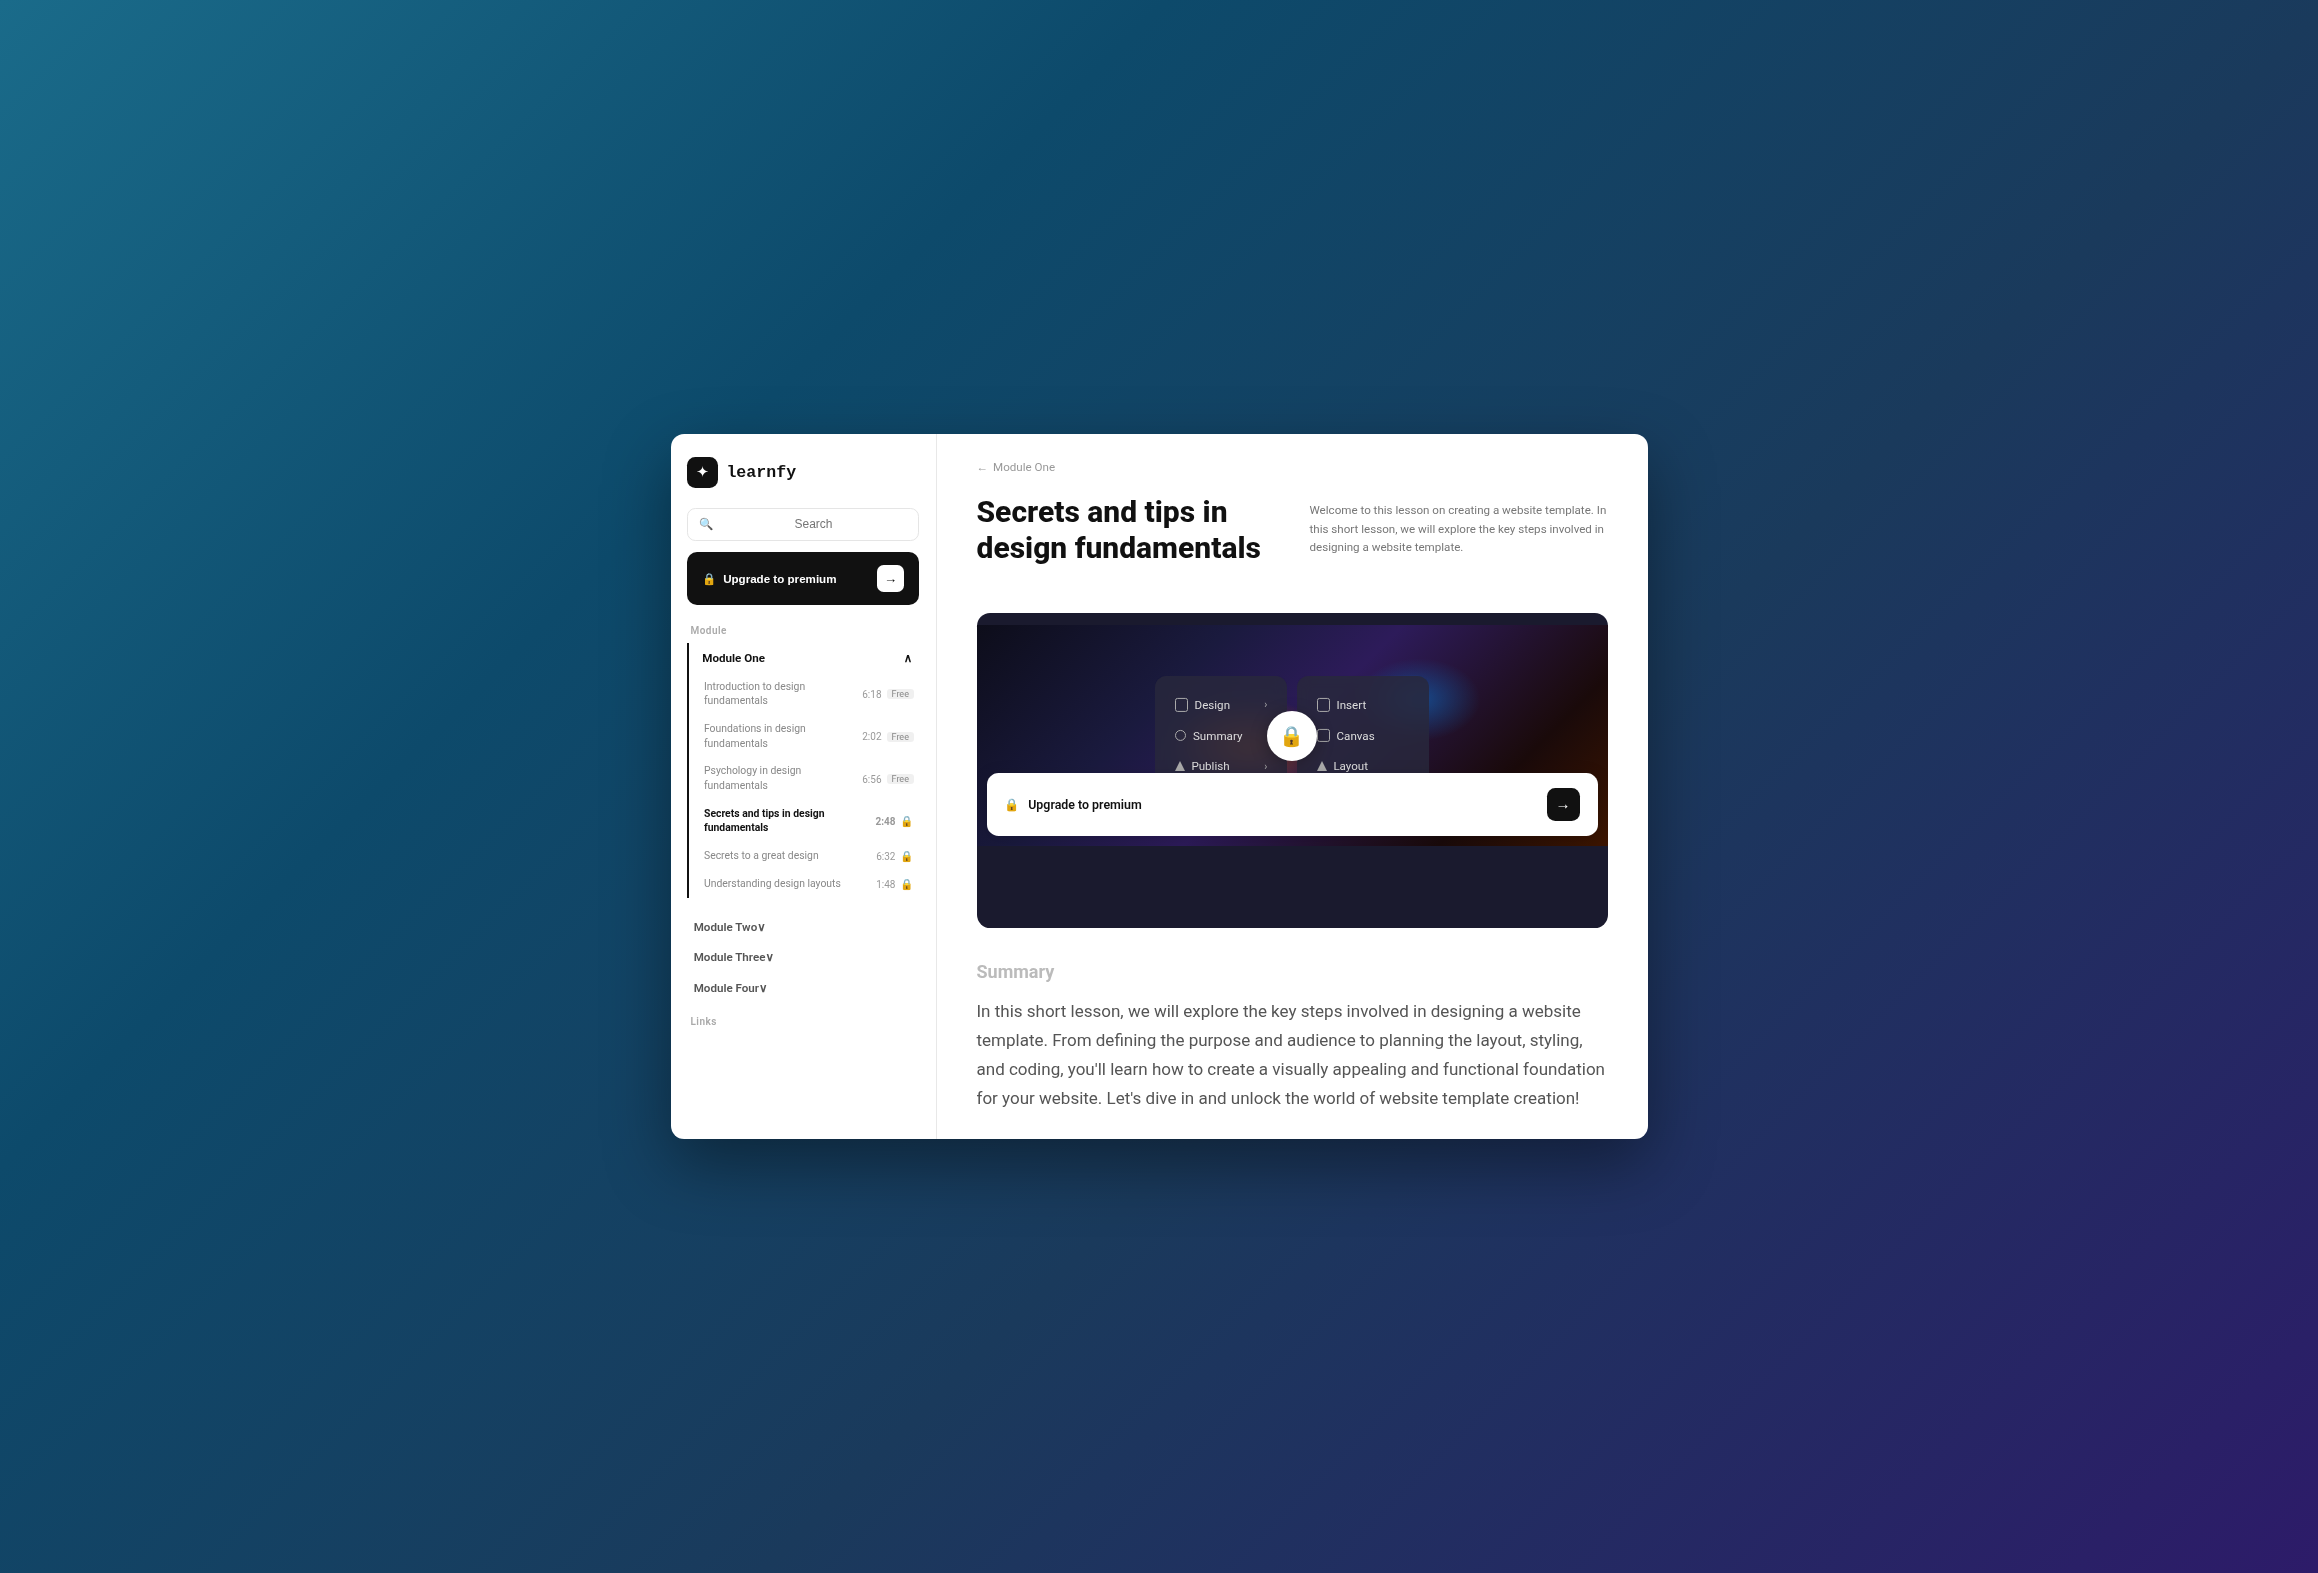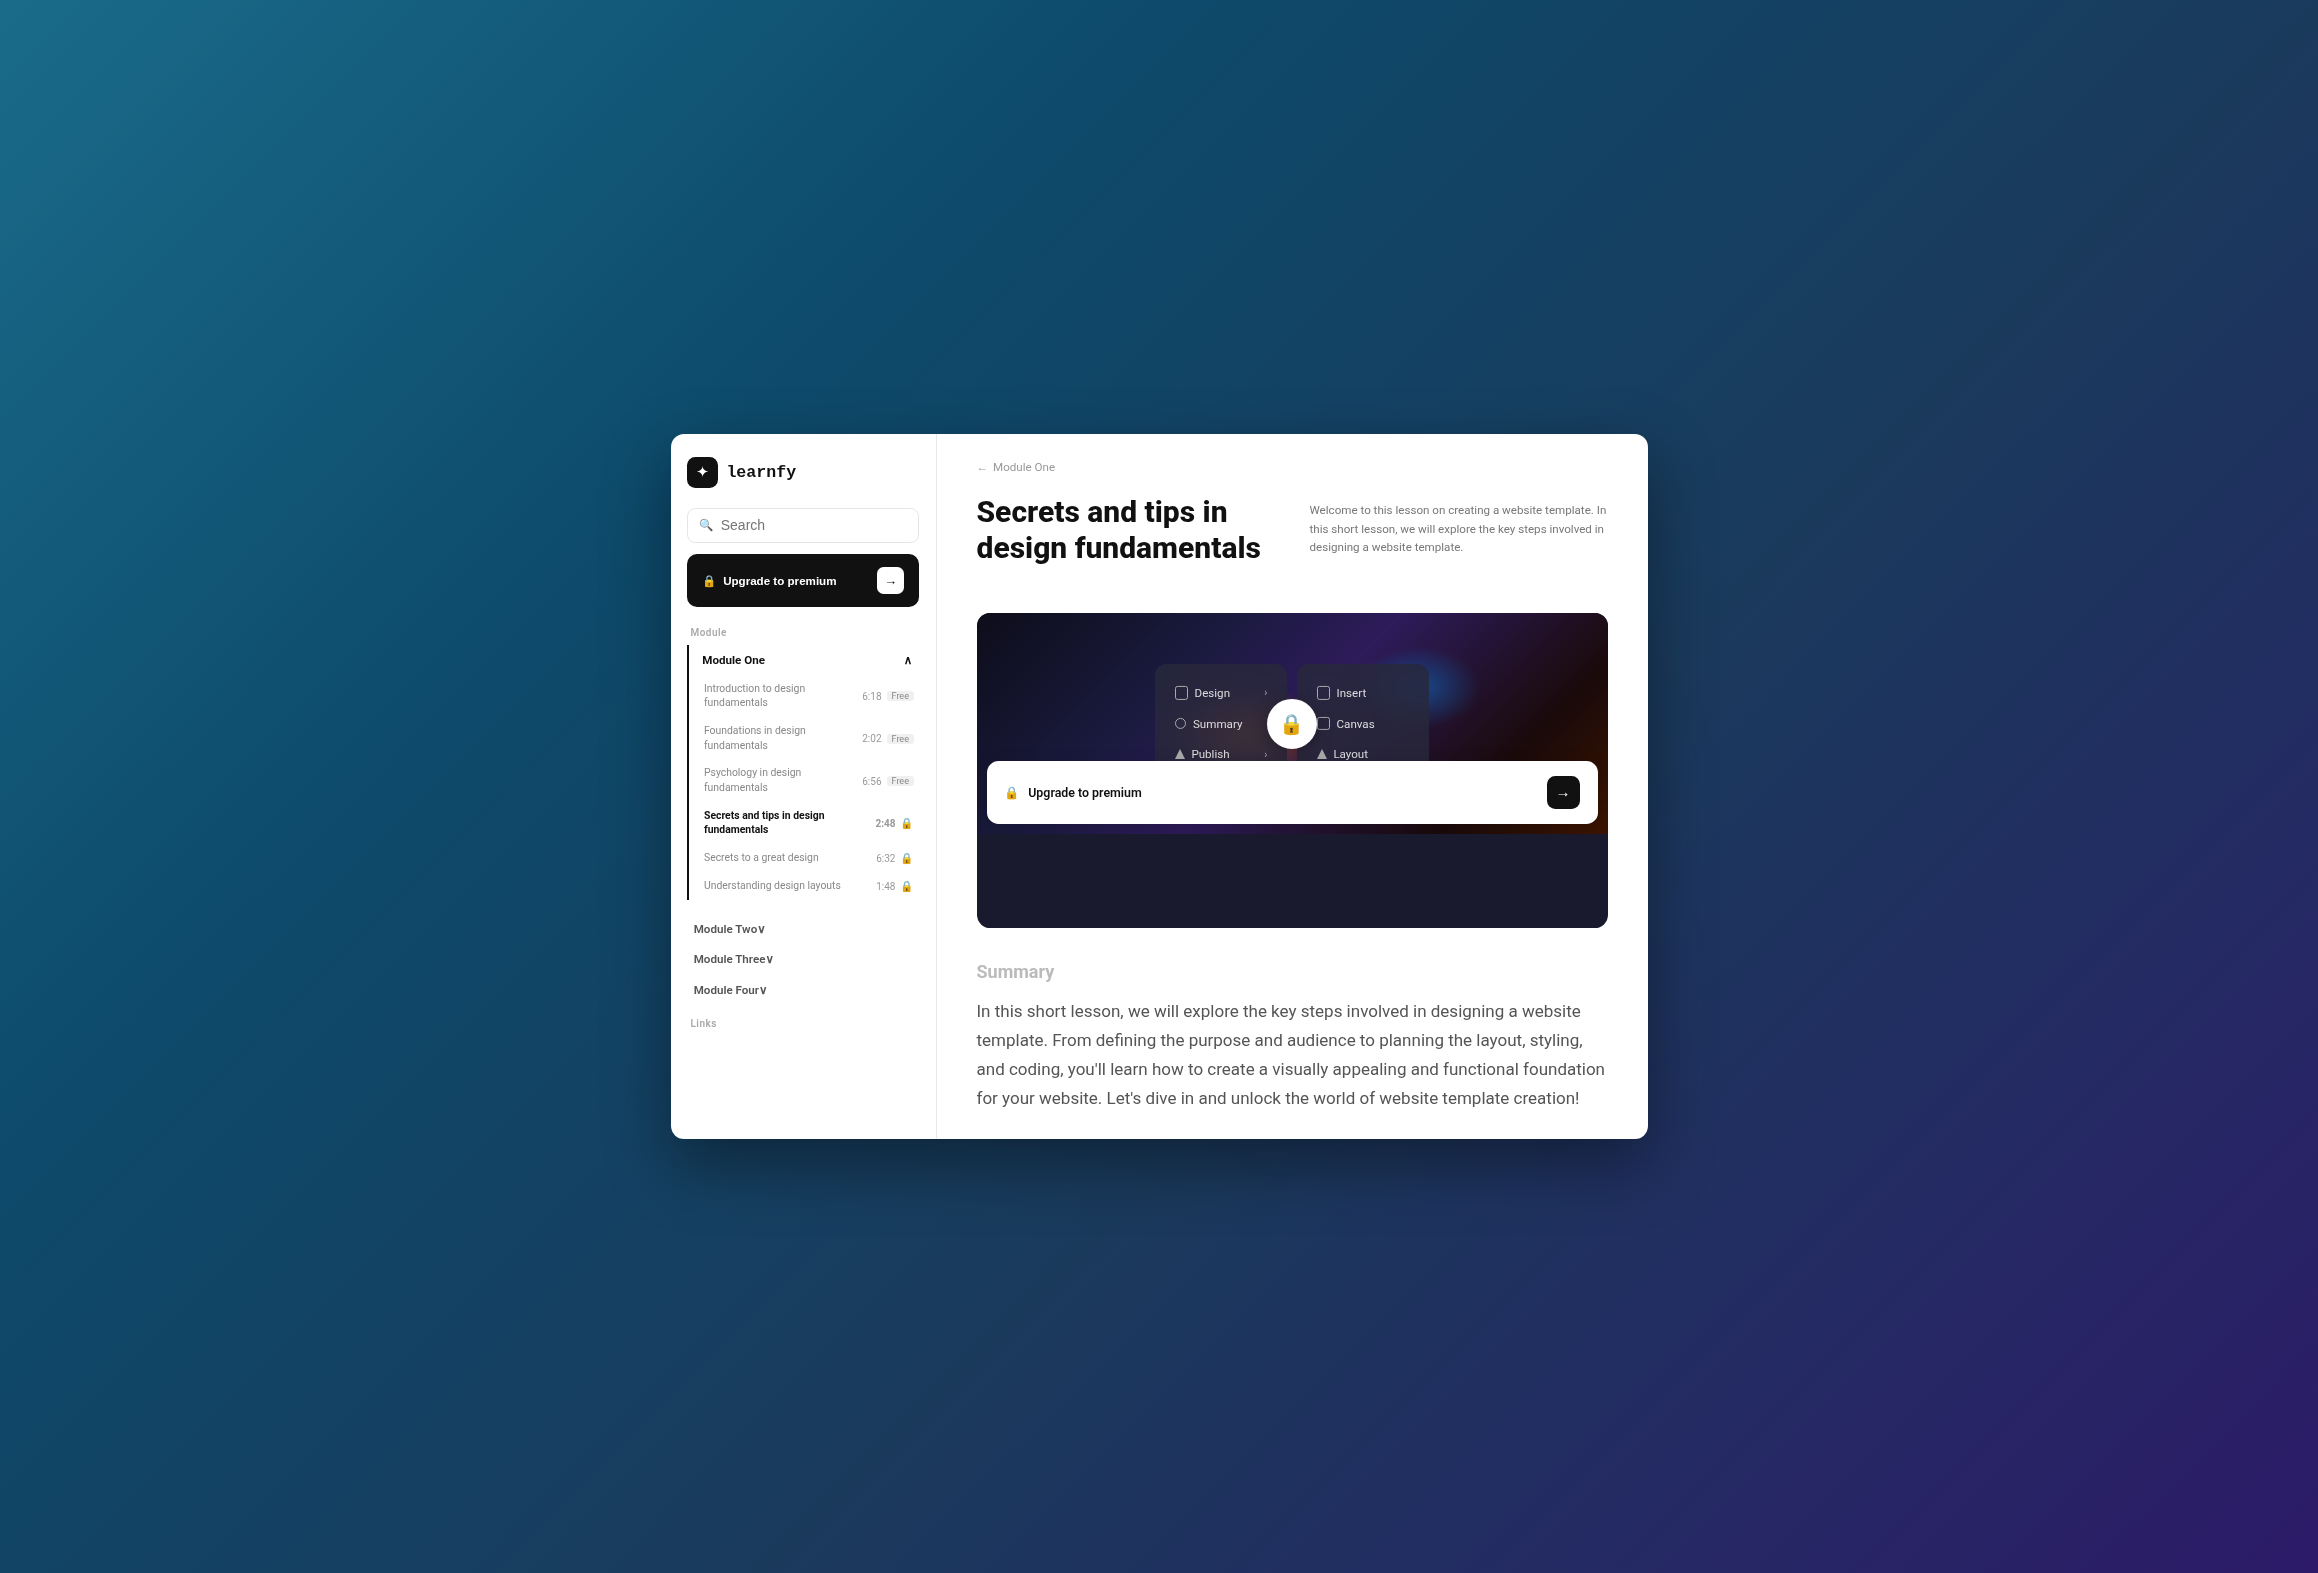--- a/index.html
+++ b/index.html
@@ -59,24 +59,25 @@
       gap: 6.6px;
       border: 1.2px solid #e5e5e5;
       border-radius: 8.3px;
       padding: 8.3px 11.6px;
       margin-bottom: 11.6px;
       cursor: text;
     }
     .search-box input {
       border: none;
       outline: none;
-      font-size: 14px;
+      font-size: 12px;
       color: #999;
       width: 100%;
       background: transparent;
+      text-align: center;
     }
     .search-icon-svg {
       color: #aaa;
       font-size: 11.6px;
       flex-shrink: 0;
     }
     .upgrade-btn {
       display: flex;
       align-items: center;
       justify-content: space-between;
@@ -243,20 +244,21 @@
       margin-bottom: 33px;
       background: #1a1a2e;
       min-height: 315px;
     }
     .video-bg {
       width: 100%;
       height: 221px;
       background: linear-gradient(135deg, #0d0d1a 0%, #1a1a3e 30%, #2d1b5a 50%, #1a0a0a 80%, #3d1500 100%);
       position: relative;
       overflow: hidden;
+      margin-top: 12px;
     }
     .video-glow {
       position: absolute;
       bottom: 50px;
       left: 30%;
       width: 166px;
       height: 99px;
       background: radial-gradient(ellipse, rgba(255,120,0,0.6) 0%, transparent 70%);
       border-radius: 50%;
     }

